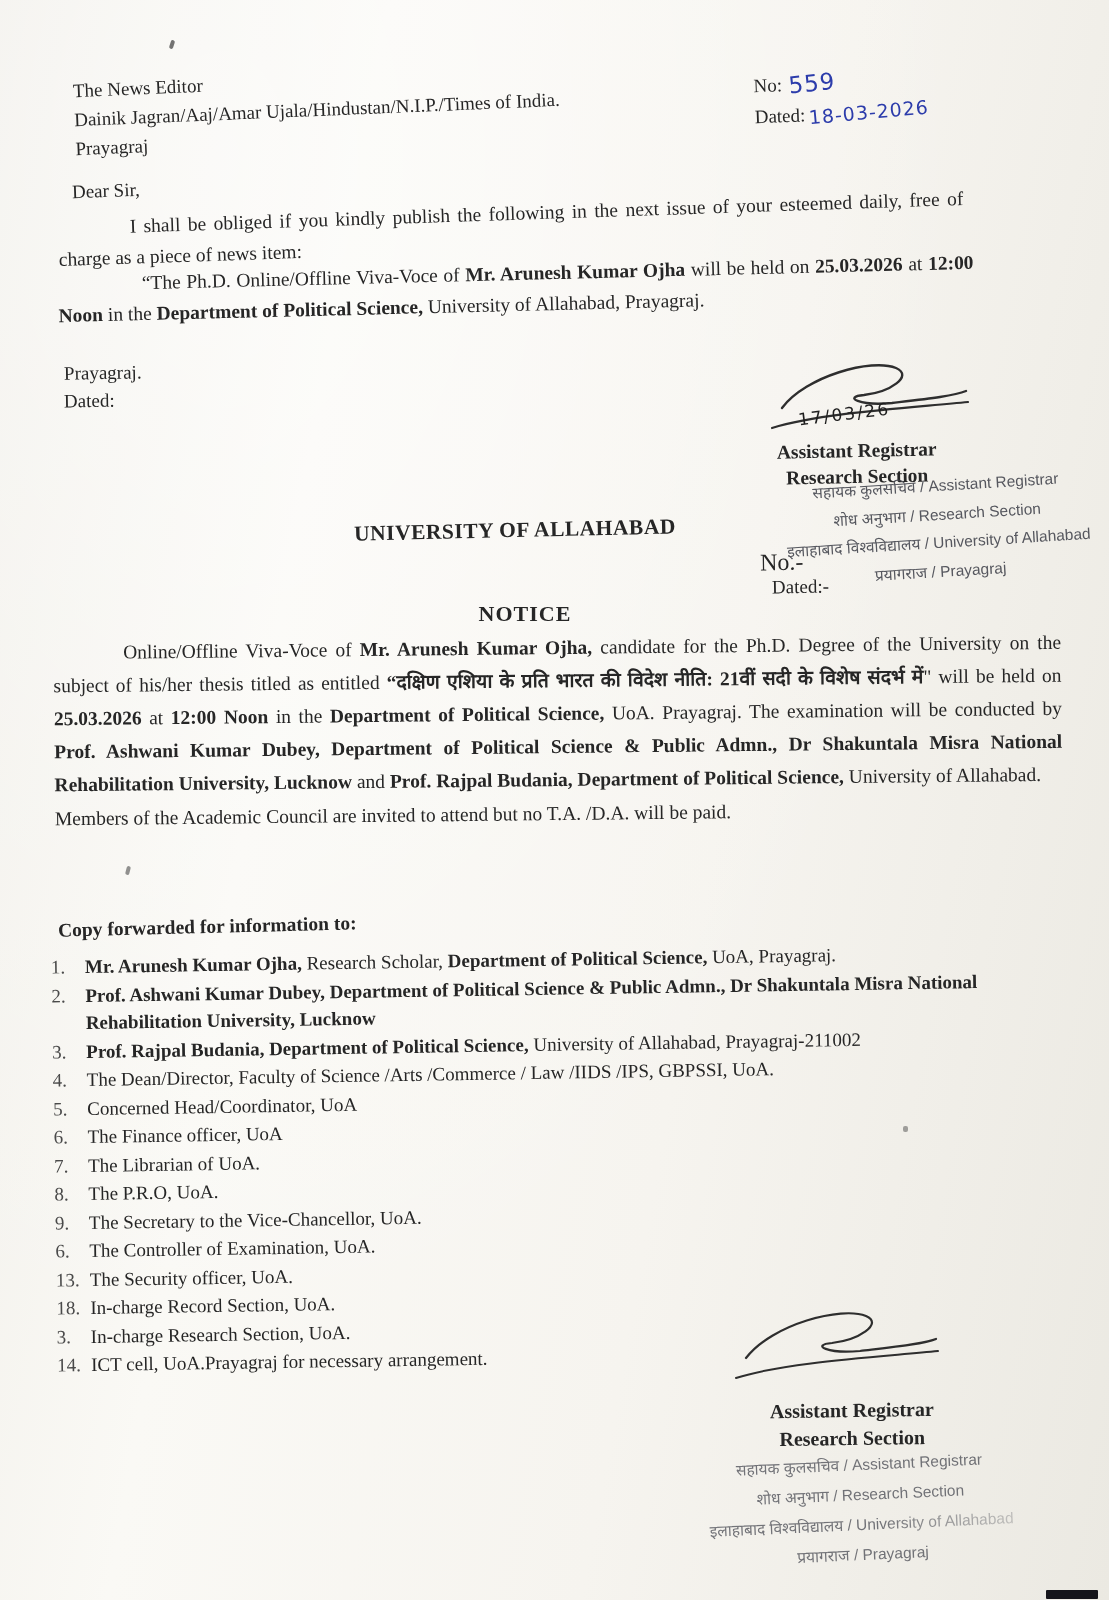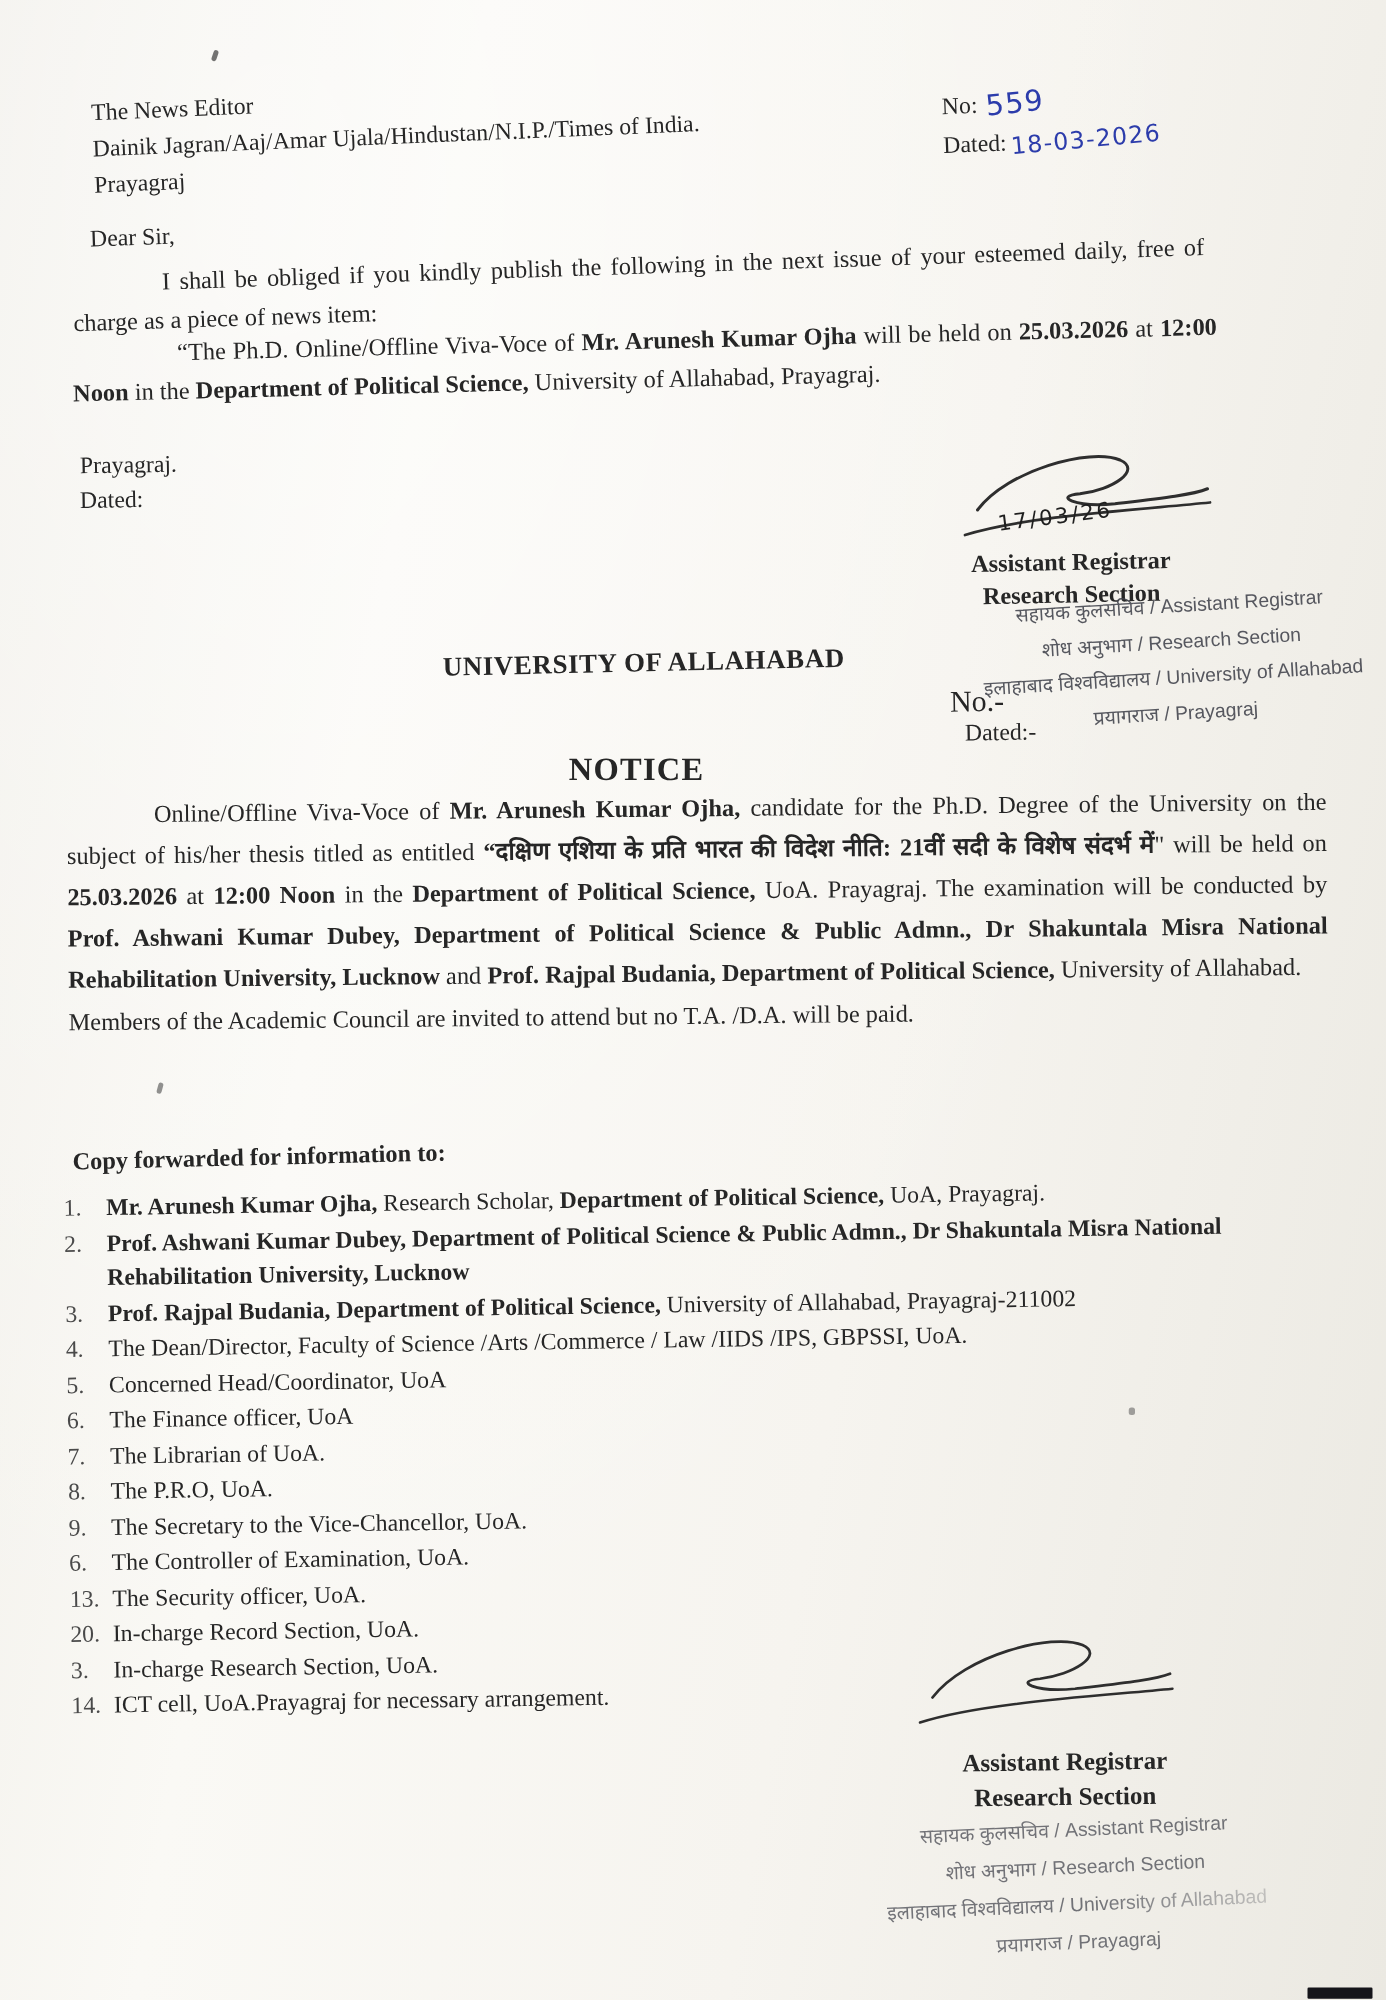--- a/index.html
+++ b/index.html
@@ -30,21 +30,21 @@
   .sig-handdate{left:798px; top:404px; transform:rotate(-7deg); font-family:"DejaVu Sans",sans-serif;
     font-size:17px; color:#1e1e1e; letter-spacing:2px;}
   .sig-titles-top{left:748px; top:438px; width:218px; text-align:center; transform:rotate(-1.2deg);
     font-weight:bold; font-size:19.5px; line-height:26px;}
   .stamp{font-family:"Liberation Sans","DejaVu Sans",sans-serif; color:#41434c; text-align:center; white-space:nowrap;}
   .stamp-top{left:736px; top:472px; width:404px; transform:rotate(-3.5deg); font-size:15.5px; line-height:28.5px; opacity:.88;}
   .no-lbl{left:760px; top:549px; font-size:24px; transform:rotate(-1deg);}
   .dated-lbl{left:772px; top:576px; font-size:19px; transform:rotate(-1deg);}
   .univ-title{left:330px; top:518px; width:370px; text-align:center; transform:rotate(-1.3deg);
     font-weight:bold; font-size:21.5px; letter-spacing:.5px; white-space:nowrap;}
-  .notice-title{left:455px; top:601px; width:140px; font-weight:bold; font-size:26px; letter-spacing:1px;}
+  .notice-title{left:455px; top:601px; width:140px; text-align:center; font-weight:bold; font-size:22px; letter-spacing:1px;}
   .notice-wrap{left:54px; top:631px; width:1008px; transform:rotate(-.6deg);}
   .notice-body{margin:0; text-align:justify; font-size:19.5px; line-height:33px; text-indent:70px;}
   .members-line{margin:2px 0 0 0; font-size:19.5px; line-height:31px;}
   .copy-heading{left:58px; top:916px; transform:rotate(-1.4deg); font-weight:bold; font-size:19.5px;}
   .copy-list{left:54px; top:946px; width:960px; transform:rotate(-.9deg);}
   .copy-item{display:flex; font-size:19px; line-height:27.5px; margin-bottom:1px;}
   .copy-item .num{flex:0 0 34px; color:#4a4a4a;}
   .copy-item .txt{flex:1; text-align:left;}
   .sig-svg-bottom{left:730px; top:1298px;}
   .sig-titles-bottom{left:742px; top:1396px; width:220px; text-align:center; transform:rotate(-.8deg);
@@ -155,21 +155,21 @@
       </div>
     <div class="copy-item">
         <span class="num">6.</span>
         <span class="txt"><span>The Controller of Examination, UoA.</span></span>
       </div>
     <div class="copy-item">
         <span class="num">13.</span>
         <span class="txt"><span>The Security officer, UoA.</span></span>
       </div>
     <div class="copy-item">
-        <span class="num">20.</span>
+        <span class="num">18.</span>
         <span class="txt"><span>In-charge Record Section, UoA.</span></span>
       </div>
     <div class="copy-item">
         <span class="num">3.</span>
         <span class="txt"><span>In-charge Research Section, UoA.</span></span>
       </div>
     <div class="copy-item">
         <span class="num">14.</span>
         <span class="txt"><span>ICT cell, UoA.Prayagraj for necessary arrangement.</span></span>
       </div>

